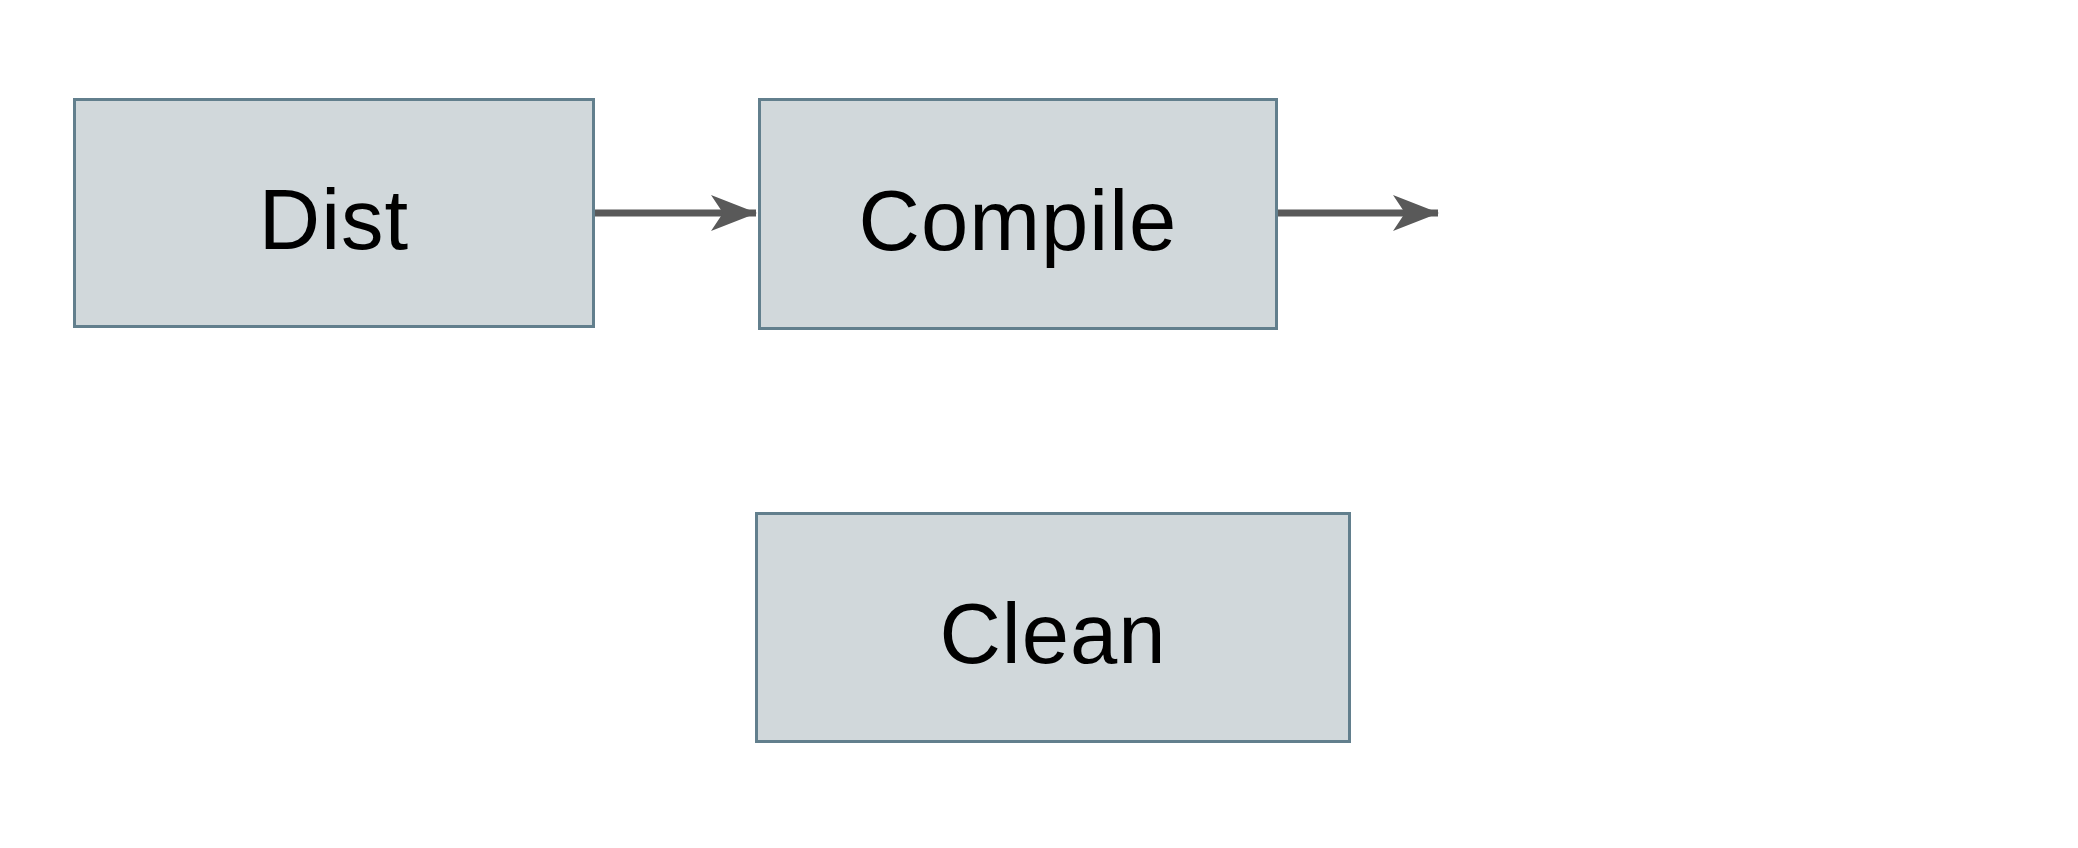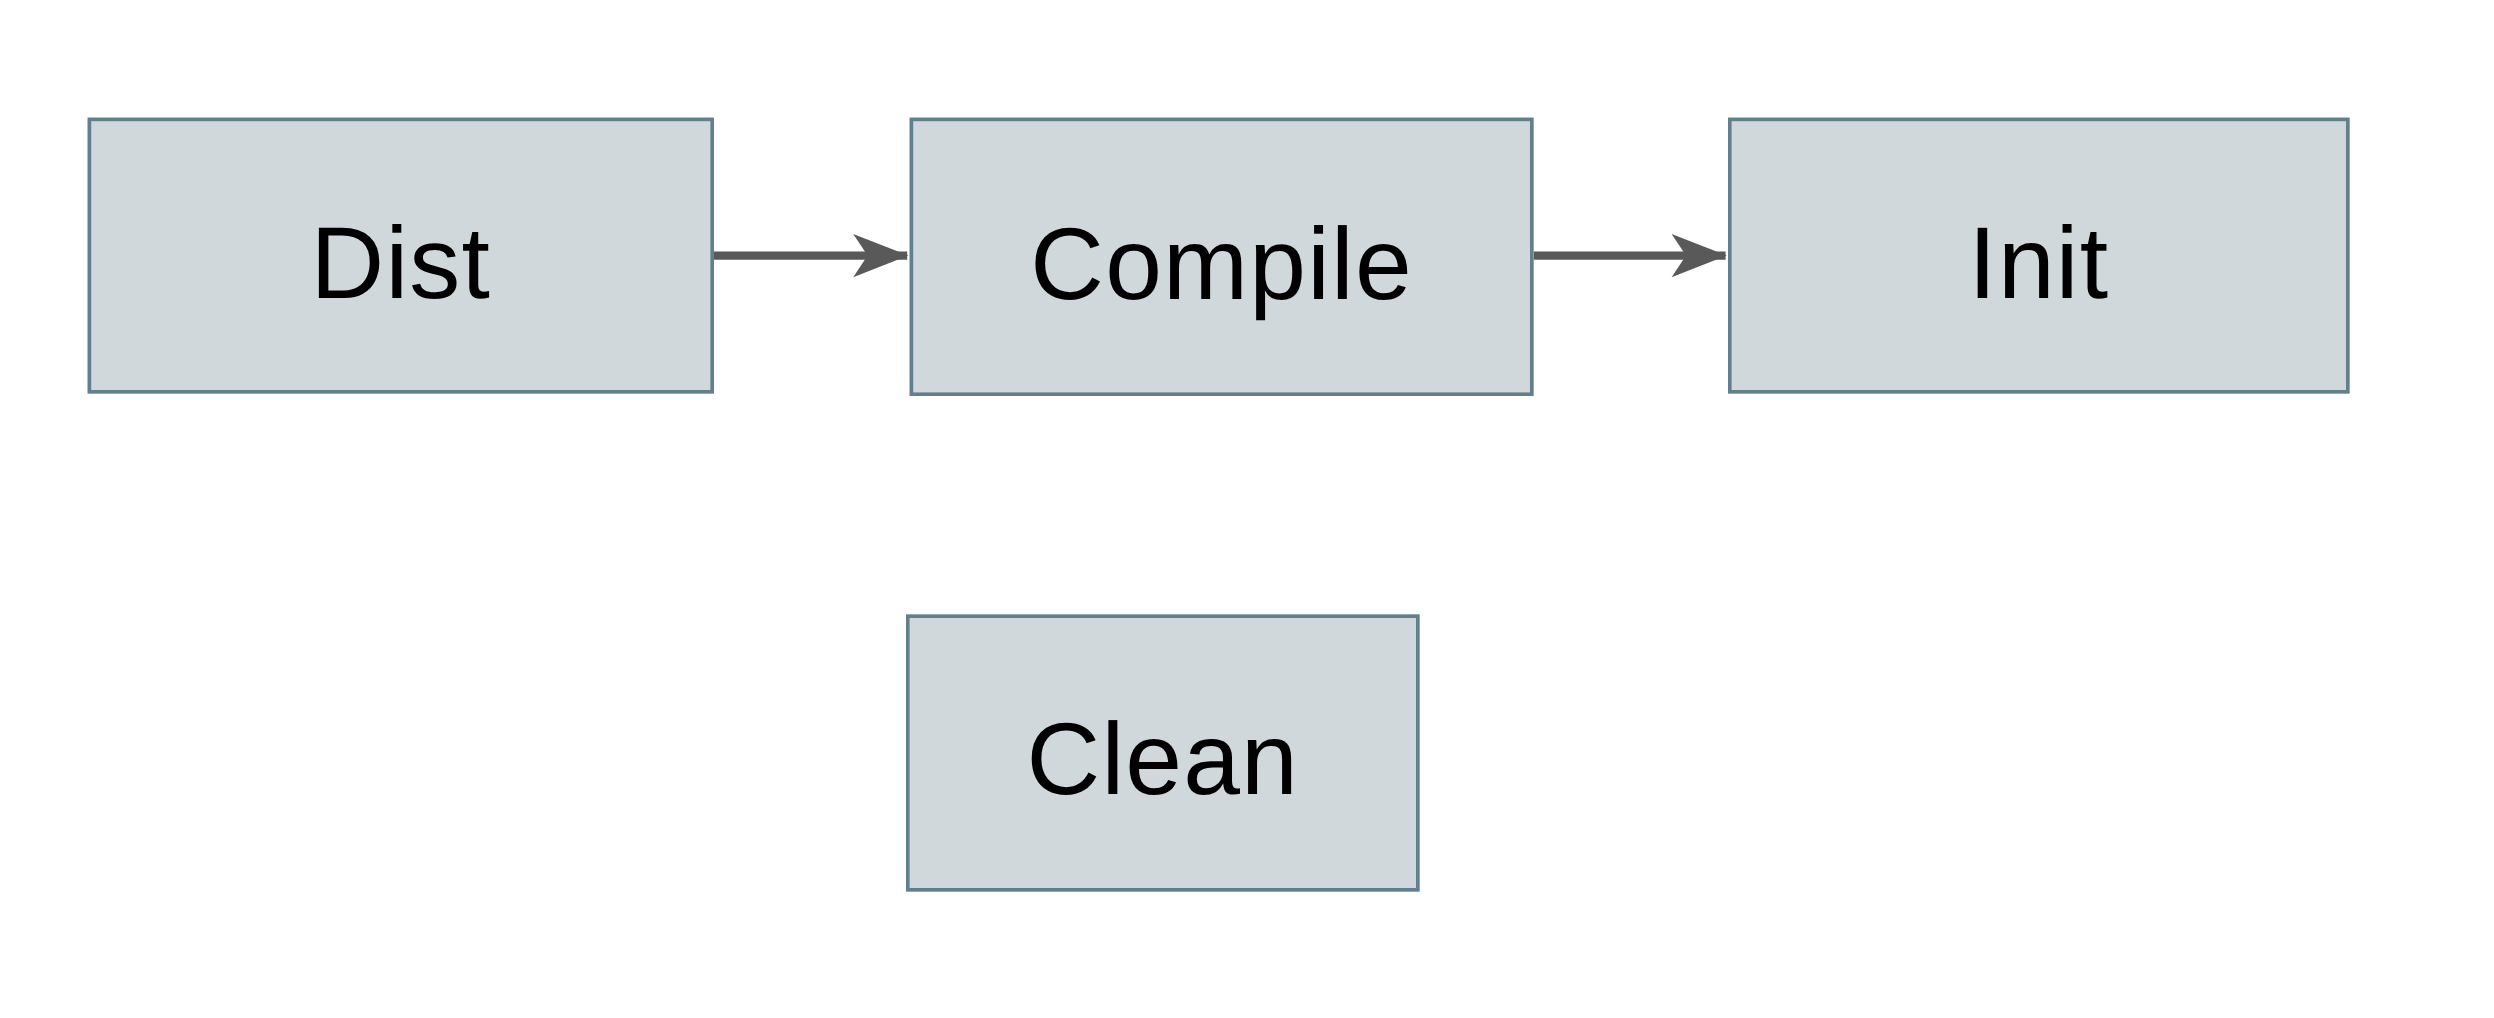--- a/index.html
+++ b/index.html
@@ -35,21 +35,21 @@
     font-size: 85px;
     line-height: 1;
     color: #000000;
     letter-spacing: 1px;
     transform: translateY(6px); 
     white-space: nowrap;
   }
   .node-dist    { left: 73px;   top: 98px;  width: 522px; height: 230px; }
   .node-compile { left: 758px;  top: 98px;  width: 520px; height: 232px; }
   .node-init    { left: 1440px; top: 98px;  width: 518px; height: 230px; }
-  .node-clean   { left: 755px;  top: 512px; width: 428px; height: 231px; }
+  .node-clean   { left: 755px;  top: 512px; width: 596px; height: 231px; }
 </style>
 </head>
 <body>
 
 <div class="canvas">
 
   <svg class="edges-layer" viewBox="0 0 2078 848" xmlns="http://www.w3.org/2000/svg">
     <defs>
       <marker id="arrowhead" markerUnits="userSpaceOnUse" markerWidth="48" markerHeight="40" refX="46" refY="19" orient="auto">
         <path d="M1,1 L47,19 L1,37 L13,19 Z" fill="#595959"></path>
@@ -60,21 +60,18 @@
   </svg>
 
   <div class="node node-dist">
     <span class="node-label">Dist</span>
   </div>
 
   <div class="node node-compile">
     <span class="node-label">Compile</span>
   </div>
 
-  <div class="node node-init">
-    <span class="node-label">Init</span>
-  </div>
 
   <div class="node node-clean">
     <span class="node-label">Clean</span>
   </div>
 
 </div>
 
 </body></html>

